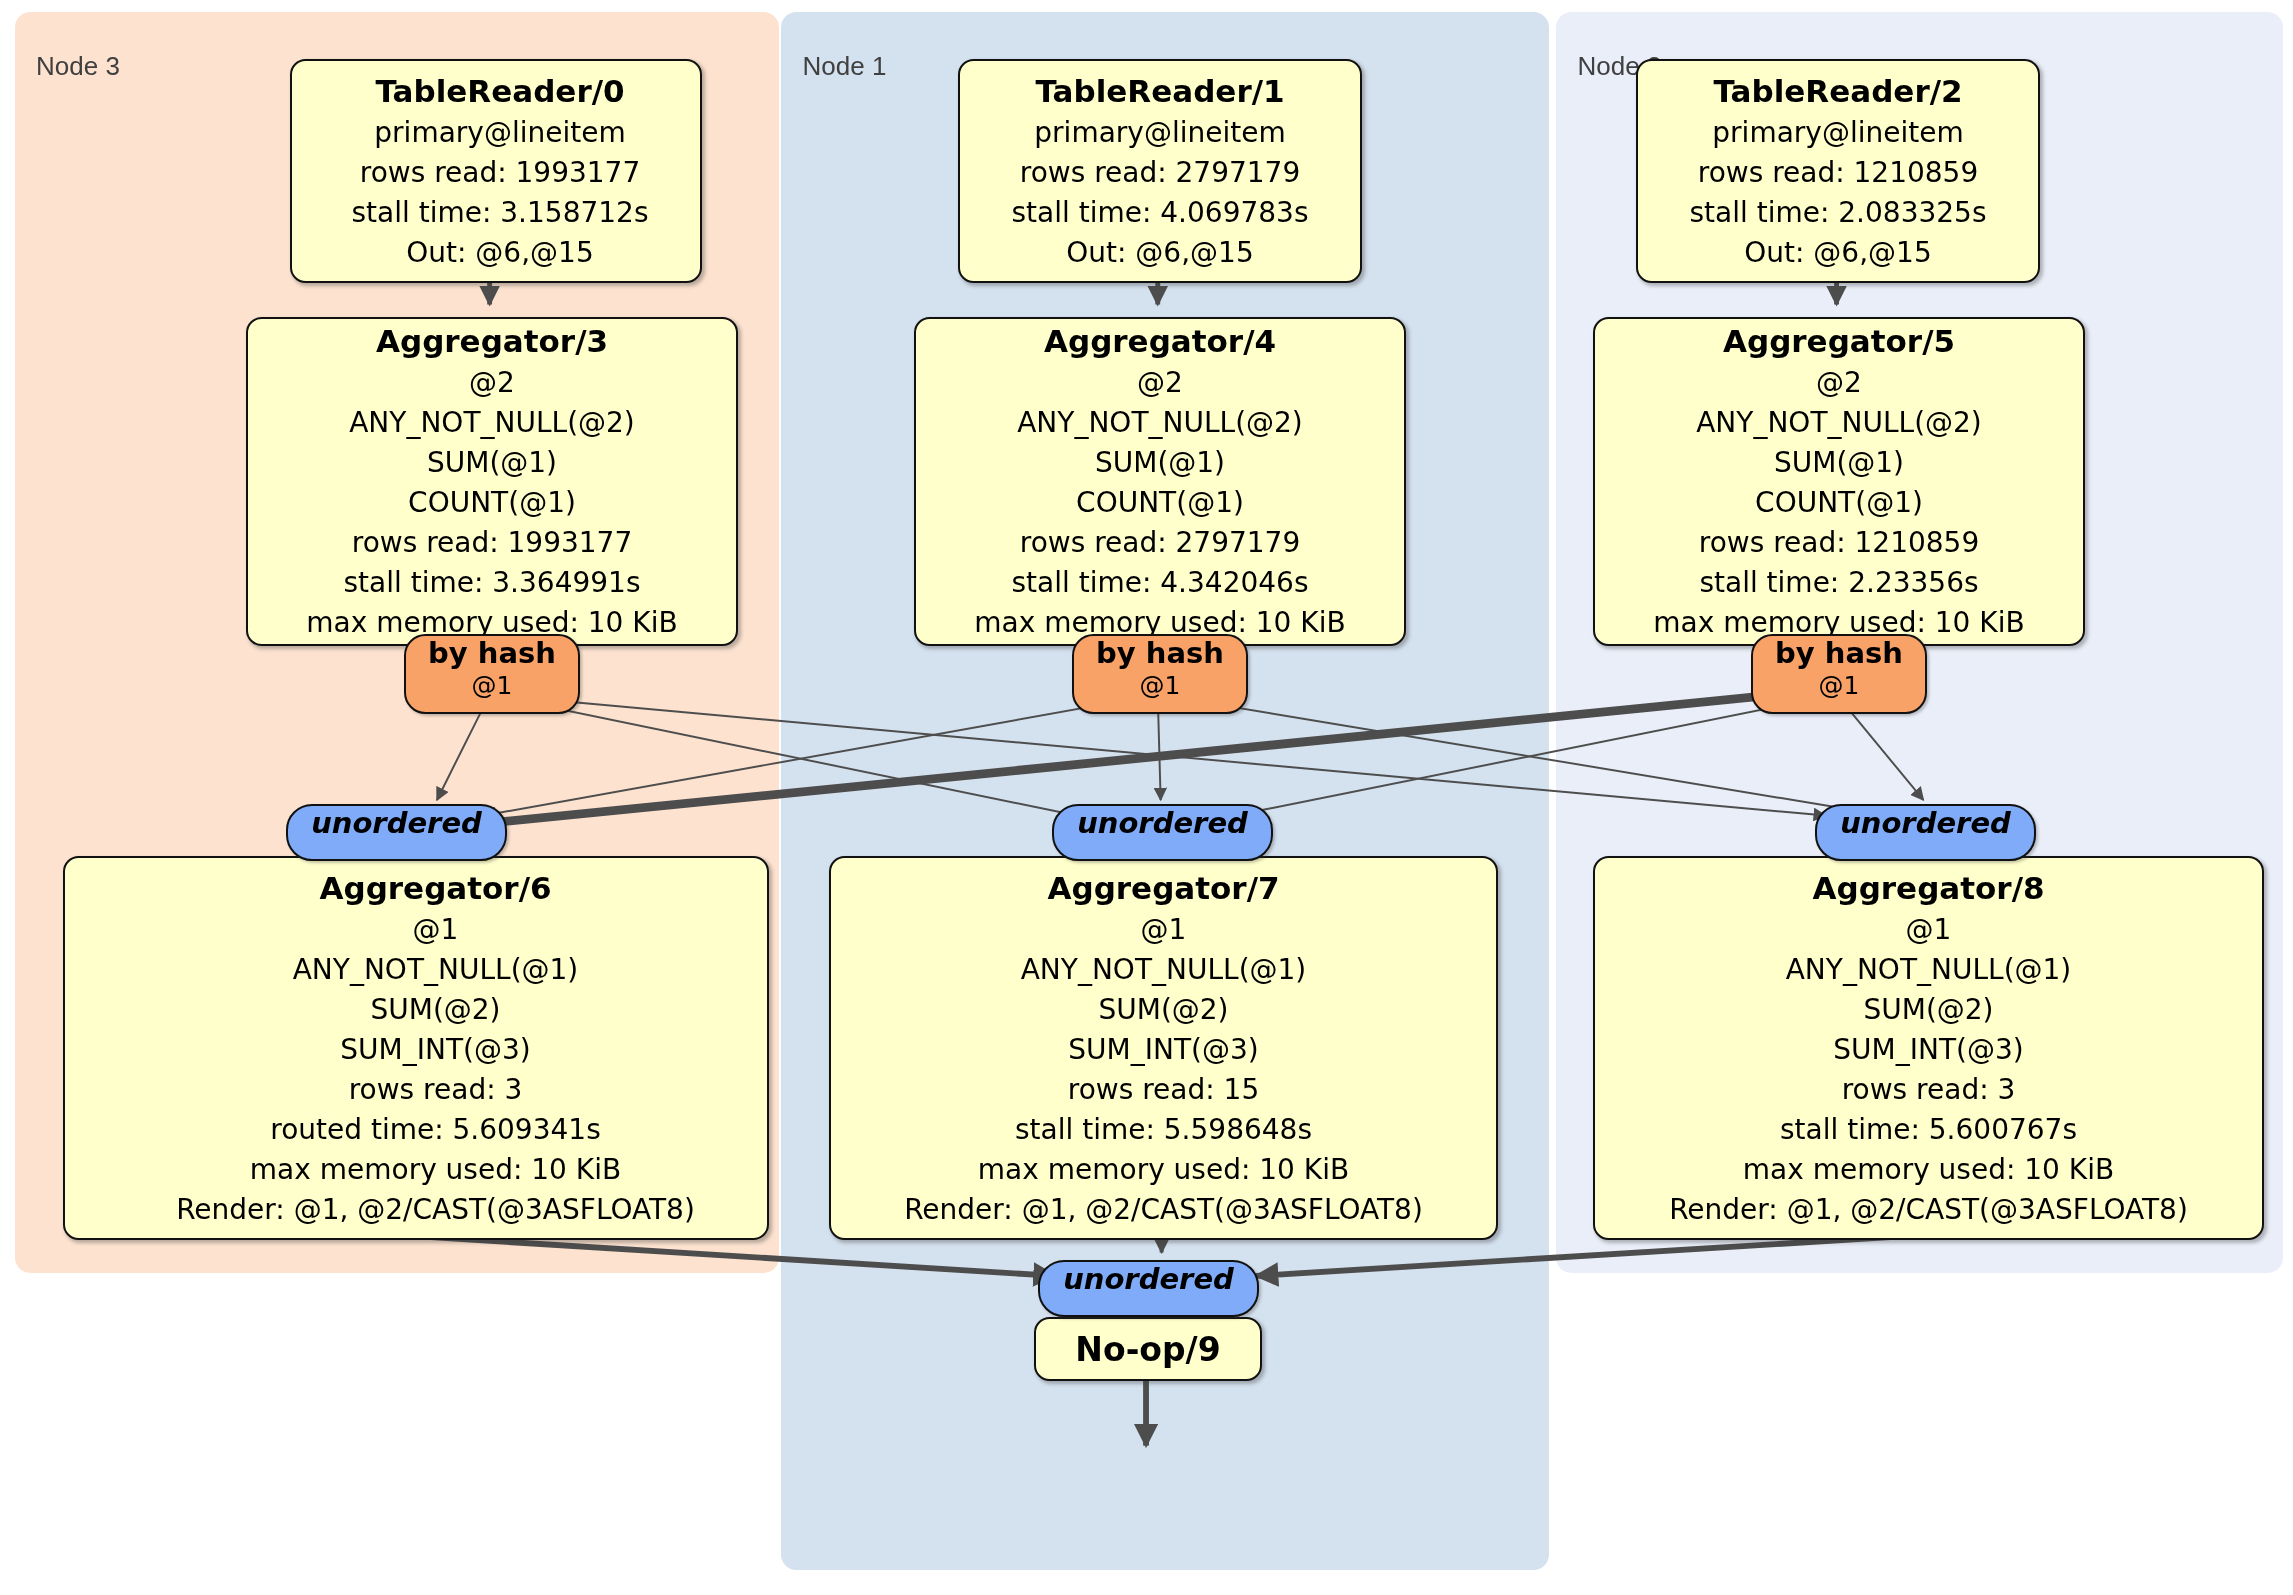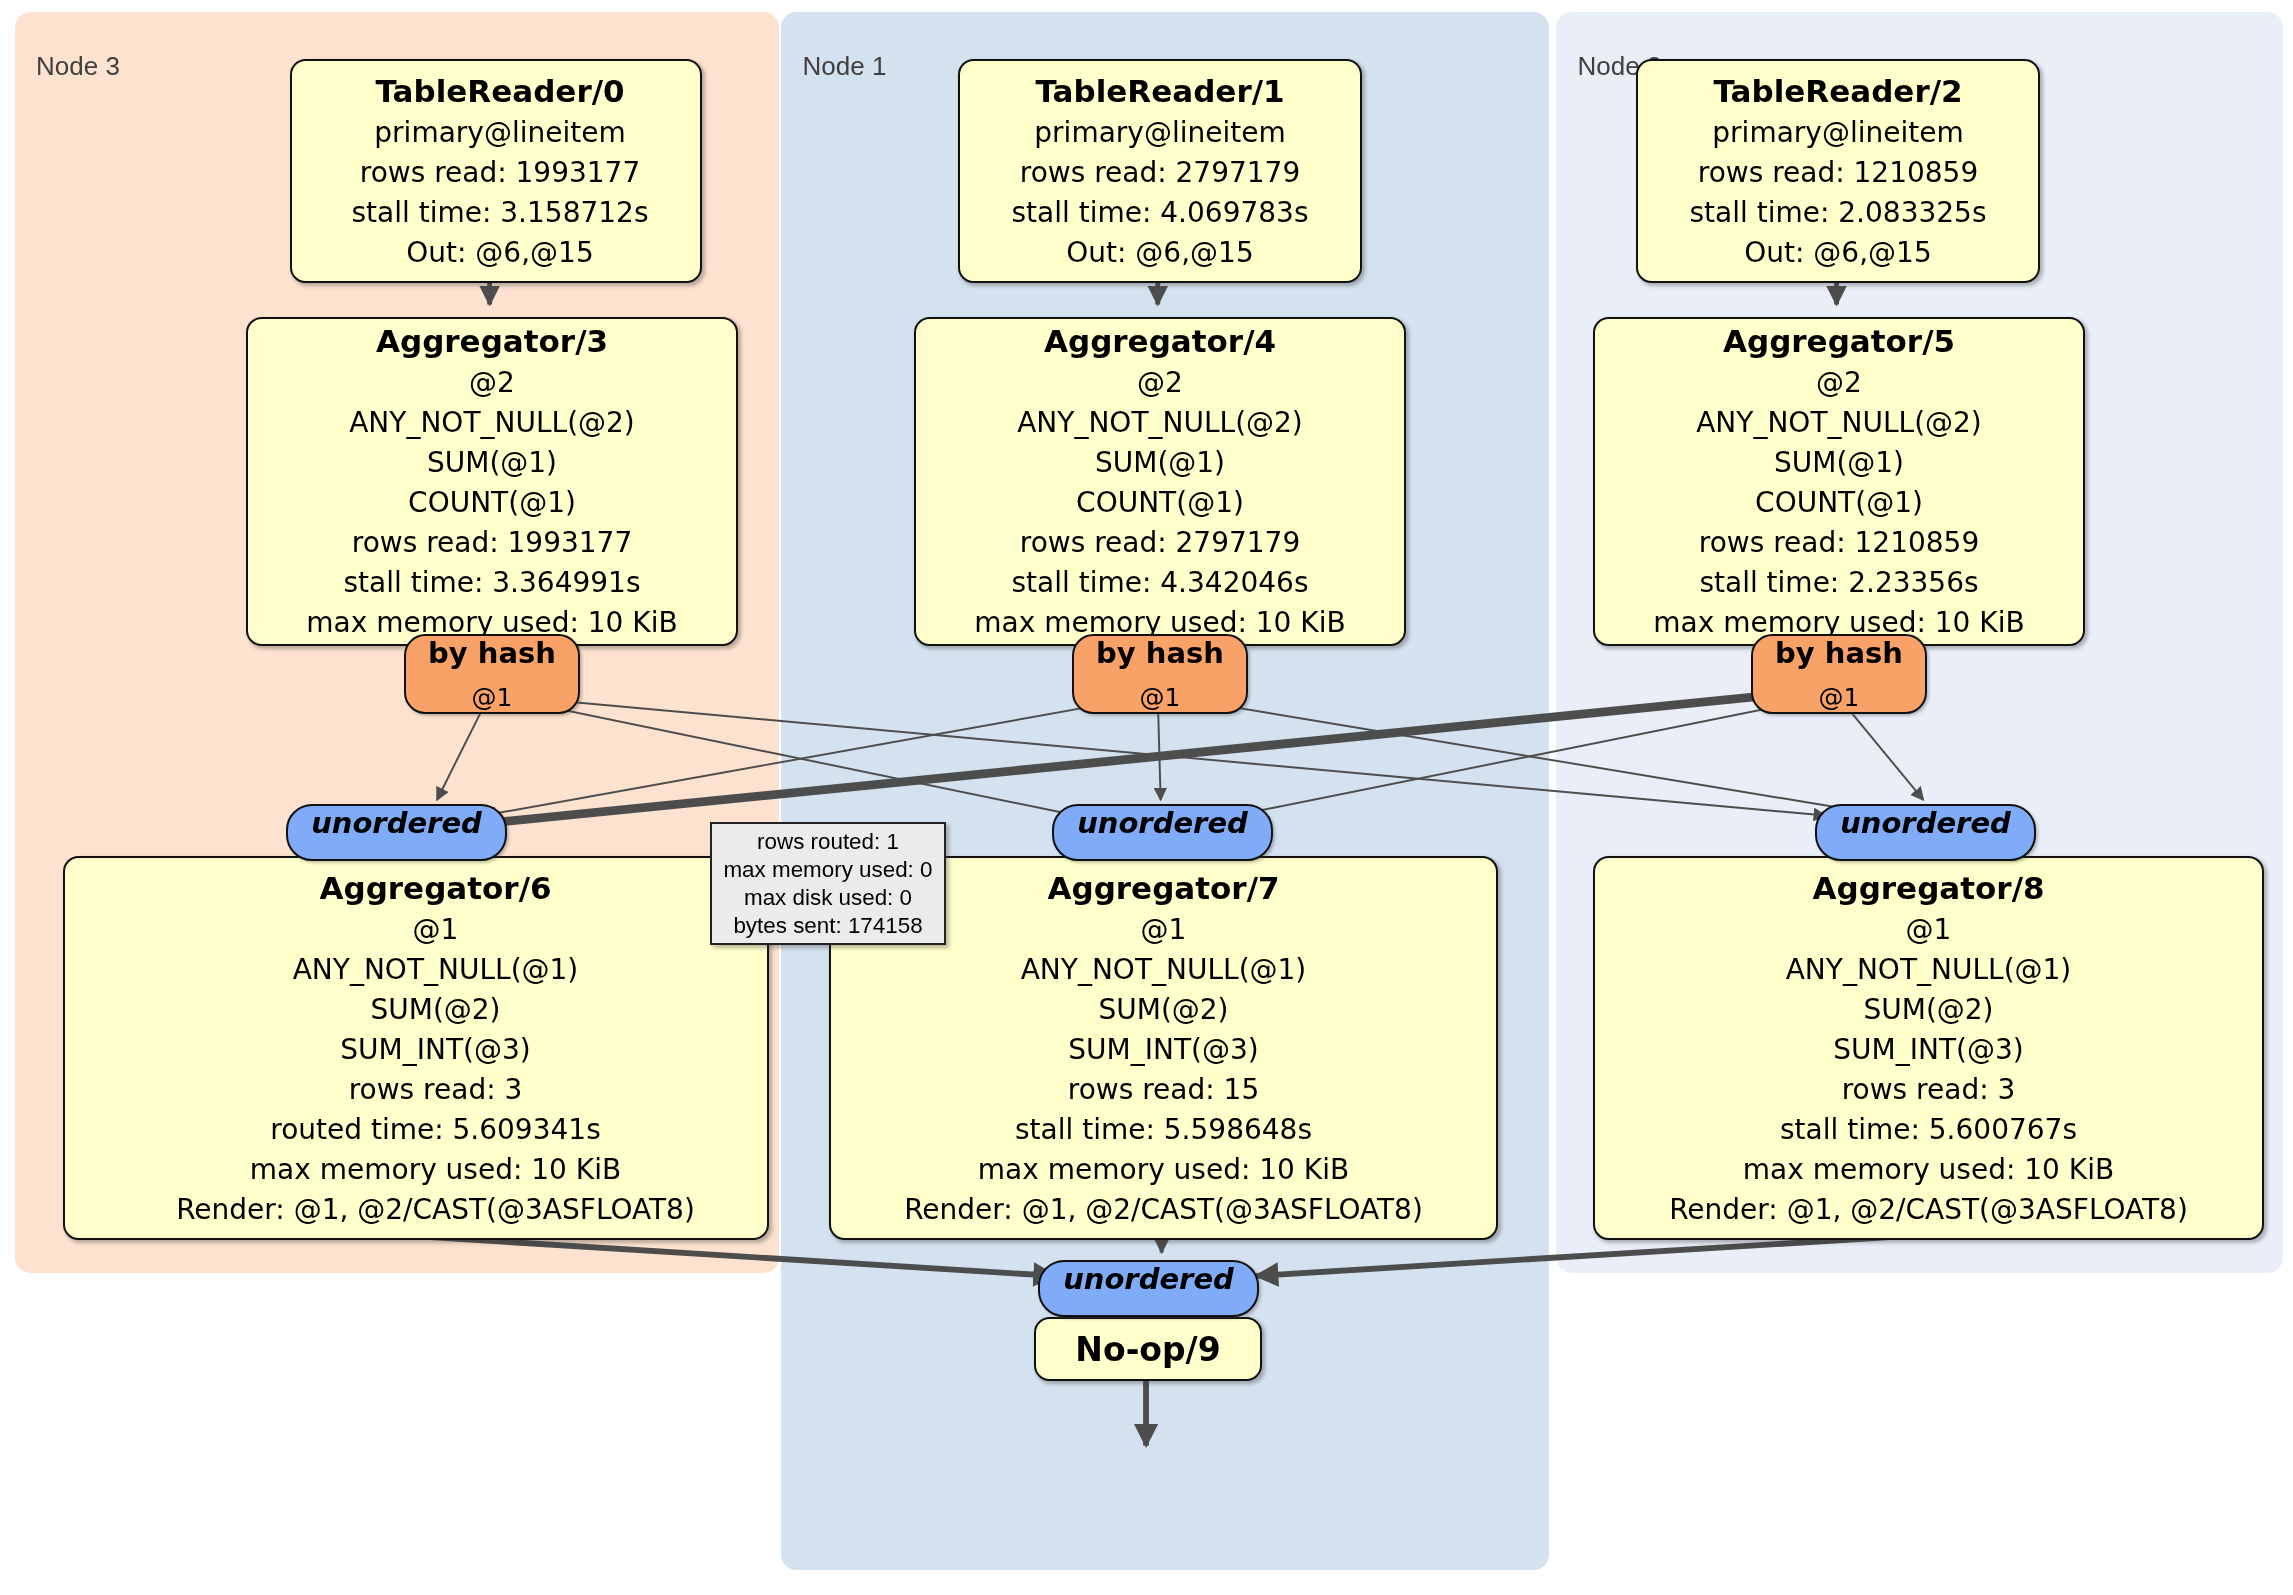--- a/index.html
+++ b/index.html
@@ -12,21 +12,21 @@
   .panel-label{position:absolute;top:5.9px;left:21.5px;font-size:26px;line-height:33px;
                font-family:"Liberation Sans",sans-serif;color:#404040;margin-top:32px;}
   .edges{position:absolute;left:0;top:0;z-index:2;}
   .pbox{position:absolute;z-index:3;background:#FFFFCC;border:2px solid #111;border-radius:15.6px;
         box-shadow:2.9px 2.9px 3.9px rgba(60,60,60,0.35);display:flex;flex-direction:column;
         align-items:center;justify-content:center;text-align:center;}
   .box-title{font-weight:bold;font-size:31px;line-height:43px;white-space:nowrap;}
   .box-line{font-size:28px;line-height:40px;white-space:nowrap;}
   .box-title-lg{font-weight:bold;font-size:33px;line-height:43px;white-space:nowrap;}
   .bubble{position:absolute;z-index:4;border:2.9px solid #111;display:flex;flex-direction:column;
-          align-items:center;justify-content:space-between;text-align:center;
+          align-items:center;justify-content:flex-start;text-align:center;
           box-shadow:2px 2px 2.9px rgba(60,60,60,0.3);}
   .router{background:#F9A268;border-radius:21.5px;}
   .sync{background:#7FABF8;border-radius:26px;}
   .router-label{font-size:29px;font-weight:bold;line-height:35px;white-space:nowrap;}
   .router-sub{font-size:25px;line-height:29px;white-space:nowrap;}
   .sync-label{font-size:29px;font-weight:bold;line-height:35px;white-space:nowrap;font-style:italic;}
   .tooltip{position:absolute;z-index:6;background:#EBEBEB;border:2px solid #222;
            display:flex;flex-direction:column;justify-content:center;text-align:center;
            font-family:"Liberation Sans",sans-serif;box-shadow:2.9px 2.9px 3.9px rgba(60,60,60,0.35);}
   .tooltip-line{font-size:22.4px;line-height:28px;white-space:nowrap;color:#000;}
@@ -183,26 +183,20 @@
     <div class="box-line">@1</div>
     <div class="box-line">ANY_NOT_NULL(@1)</div>
     <div class="box-line">SUM(@2)</div>
     <div class="box-line">SUM_INT(@3)</div>
     <div class="box-line">rows read: 3</div>
     <div class="box-line">stall time: 5.600767s</div>
     <div class="box-line">max memory used: 10 KiB</div>
     <div class="box-line">Render: @1, @2/CAST(@3ASFLOAT8)</div>
   </div>
 
-  <div class="tooltip" style="left:710px;top:822px;width:232px;height:119px;">
-    <div class="tooltip-line">rows routed: 1</div>
-    <div class="tooltip-line">max memory used: 0</div>
-    <div class="tooltip-line">max disk used: 0</div>
-    <div class="tooltip-line">bytes sent: 174158</div>
-  </div>
 
   <div class="bubble sync" style="left:1038px;top:1260px;width:217px;height:53px;">
     <div class="sync-label">unordered</div>
   </div>
   <div class="pbox" style="left:1034px;top:1317px;width:224px;height:60px;">
     <div class="box-title-lg">No-op/9</div>
   </div>
 
 </div>
 

